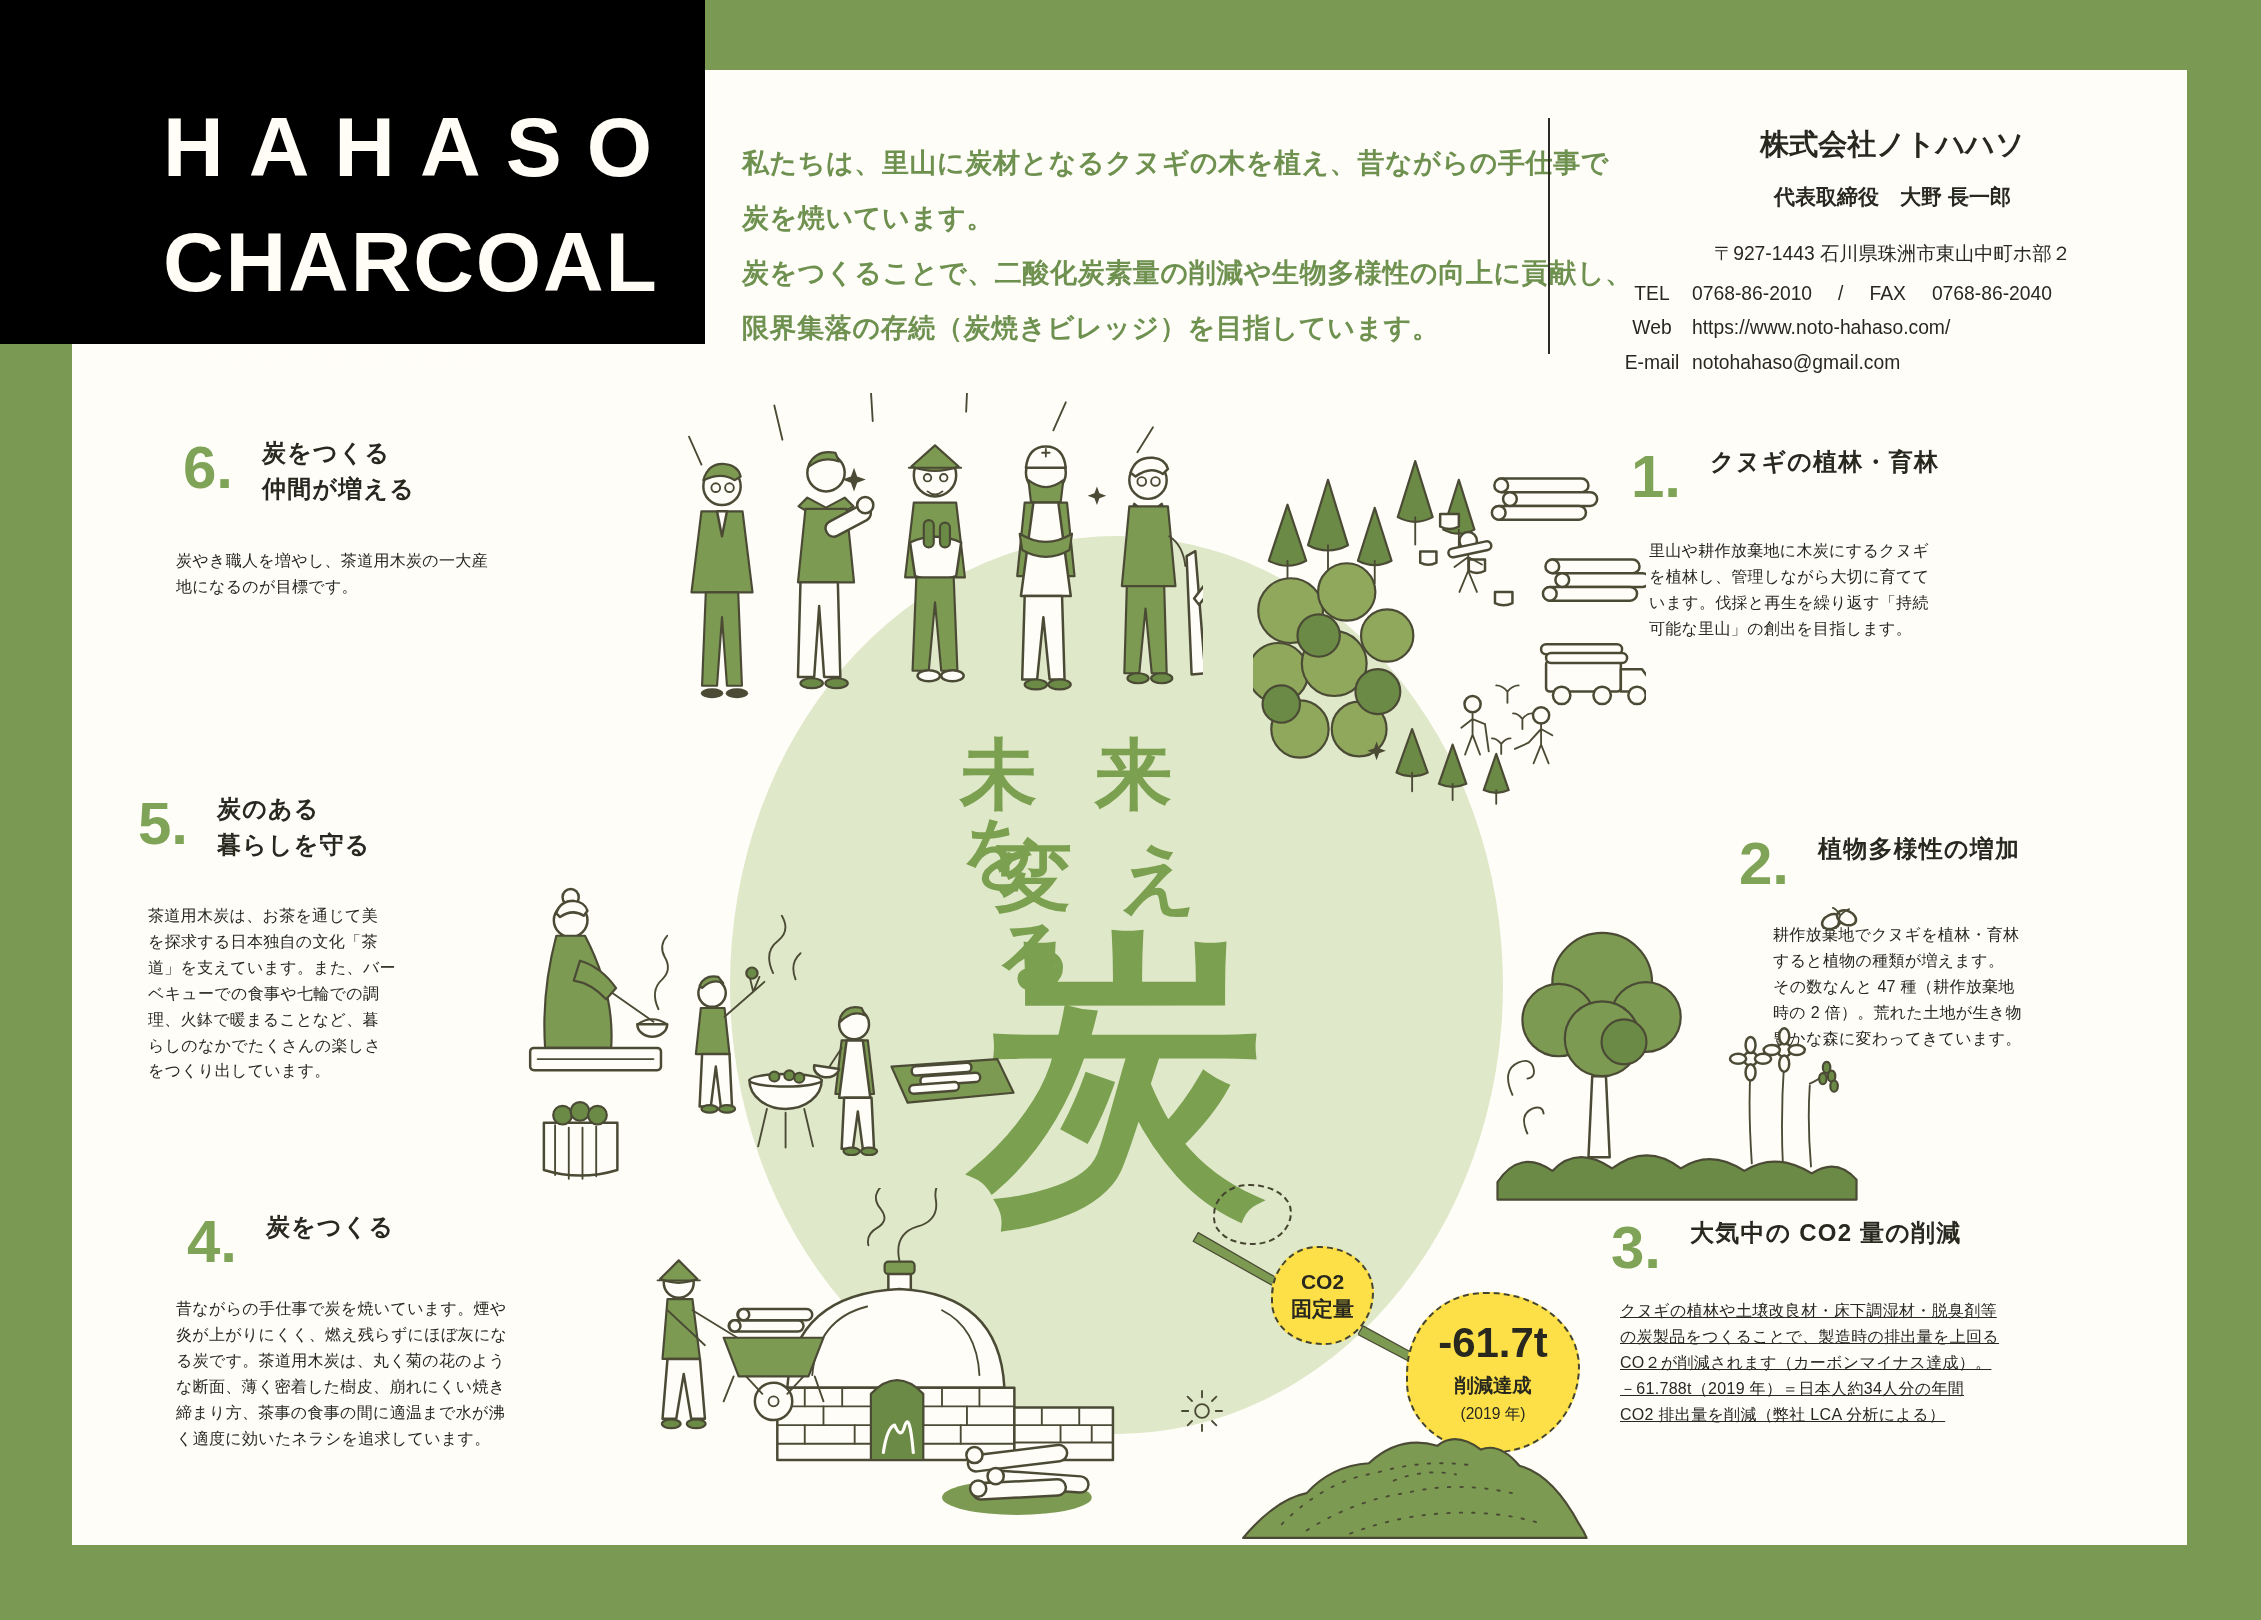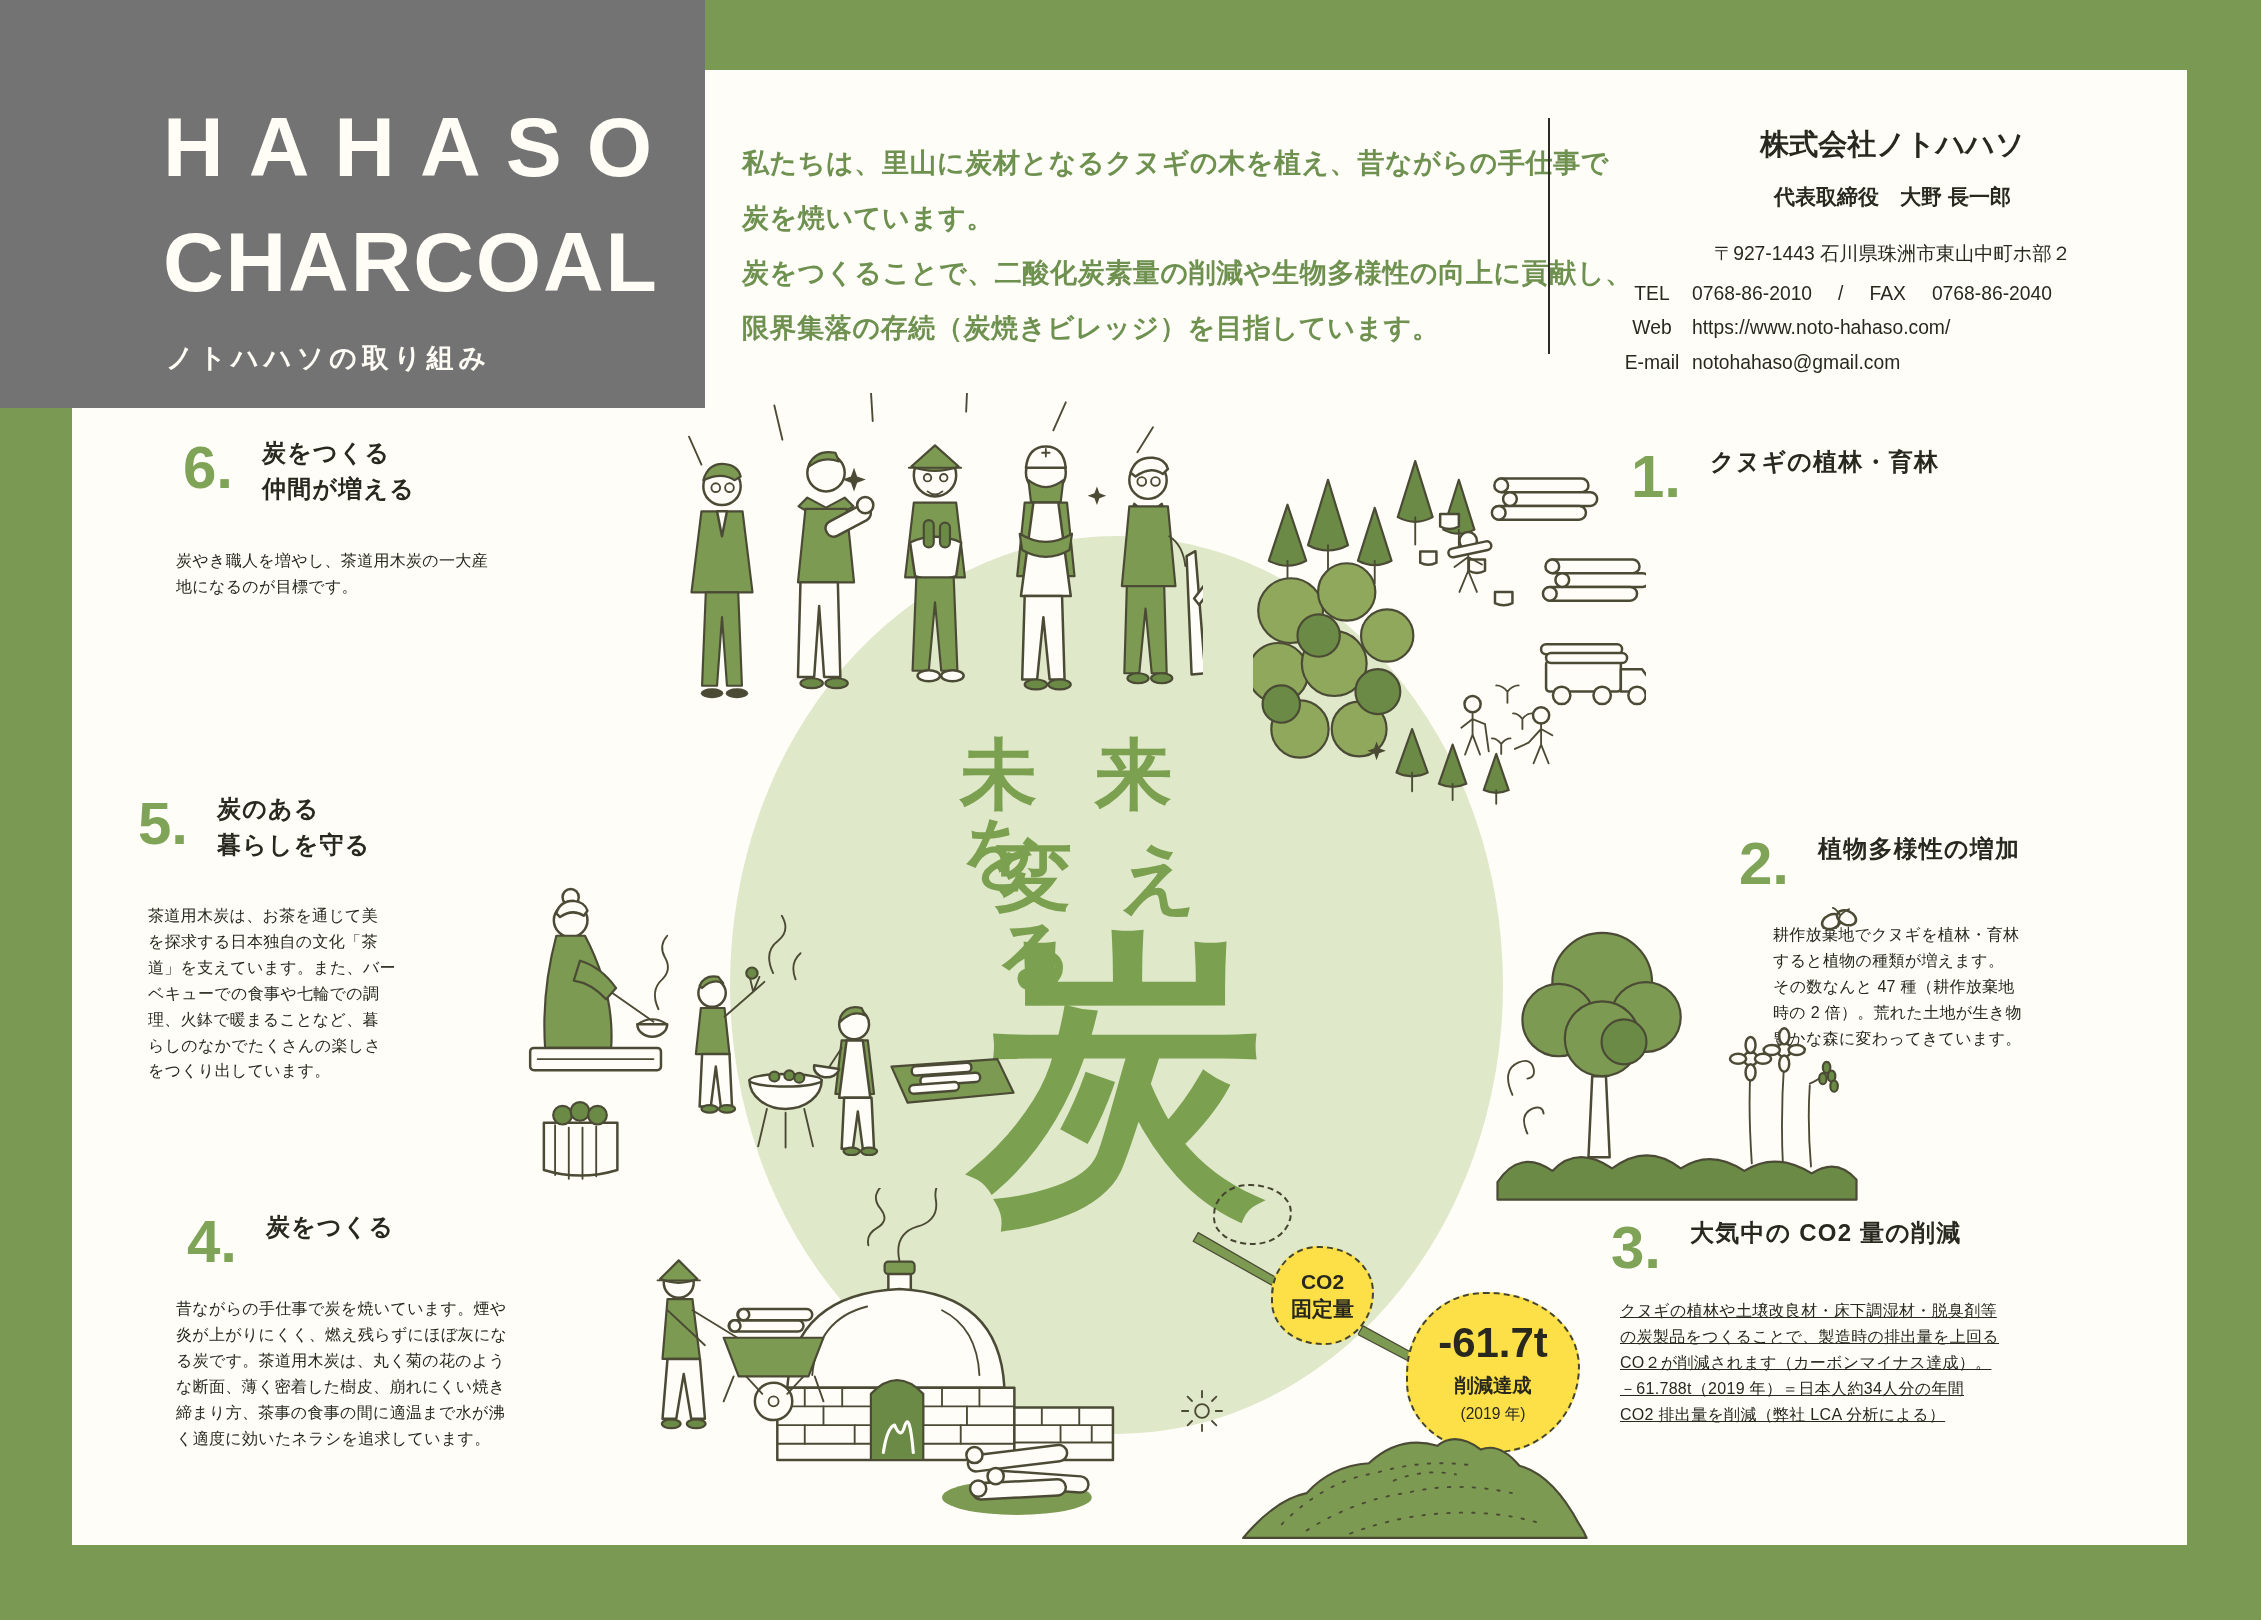--- a/index.html
+++ b/index.html
@@ -1,21 +1,21 @@
 <!DOCTYPE html>
 <html style="font-size:10px"><head>
 <meta charset="utf-8">
 <style>
   html,body{margin:0;padding:0;background:#555;}
   .canvas{position:relative;width:2261px;height:1620px;background:#7a9953;overflow:hidden;
           font-family:"Liberation Sans","DejaVu Sans",sans-serif;color:#28281f;}
   .panel{position:absolute;left:72px;top:70px;width:2115px;height:1475px;background:#fffdf8;}
   .abs{position:absolute;}
   
-  .logo-block{position:absolute;left:0;top:0;width:705px;height:408px;background:#737373;color:#fffdf6;}
+  .logo-block{position:absolute;left:0;top:0;width:705px;height:344px;background:#000000;color:#fffdf6;}
   .logo-line{position:absolute;left:163px;font-weight:bold;font-size:84px;line-height:1;white-space:nowrap;}
   .logo-line1{top:105px;letter-spacing:25px;}
   .logo-line2{top:220px;letter-spacing:1.9px;}
   .logo-sub{position:absolute;left:166px;top:340px;font-size:27px;font-weight:bold;letter-spacing:5px;}
   
   .intro{position:absolute;left:742px;top:136px;font-size:27px;font-weight:bold;color:#6e9150;
          line-height:2.04;letter-spacing:0.6px;white-space:pre-line;}
   .divider{position:absolute;left:1548px;top:118px;width:1.9px;height:236px;background:#2c2c25;}
   .company{position:absolute;left:1612px;top:125px;width:561px;font-size:19.3px;text-align:center;}
   .company .name{font-size:29px;font-weight:bold;margin:0 0 17.5px 0;}
@@ -114,20 +114,24 @@
     <span class="sec-title">炭をつくる
 仲間が増える</span>
   </div>
   <div class="sec-body b6">炭やき職人を増やし、茶道用木炭の一大産
 地になるのが目標です。</div>
 
   <div class="sec-head h1s">
     <span class="sec-num">1.</span>
     <span class="sec-title">クヌギの植林・育林</span>
   </div>
+  <div class="sec-body b1">里山や耕作放棄地に木炭にするクヌギ
+を植林し、管理しながら大切に育てて
+います。伐採と再生を繰り返す「持続
+可能な里山」の創出を目指します。</div>
 
   <div class="sec-head h5">
     <span class="sec-num">5.</span>
     <span class="sec-title">炭のある
 暮らしを守る</span>
   </div>
   <div class="sec-body b5">茶道用木炭は、お茶を通じて美
 を探求する日本独自の文化「茶
 道」を支えています。また、バー
 ベキューでの食事や七輪での調

